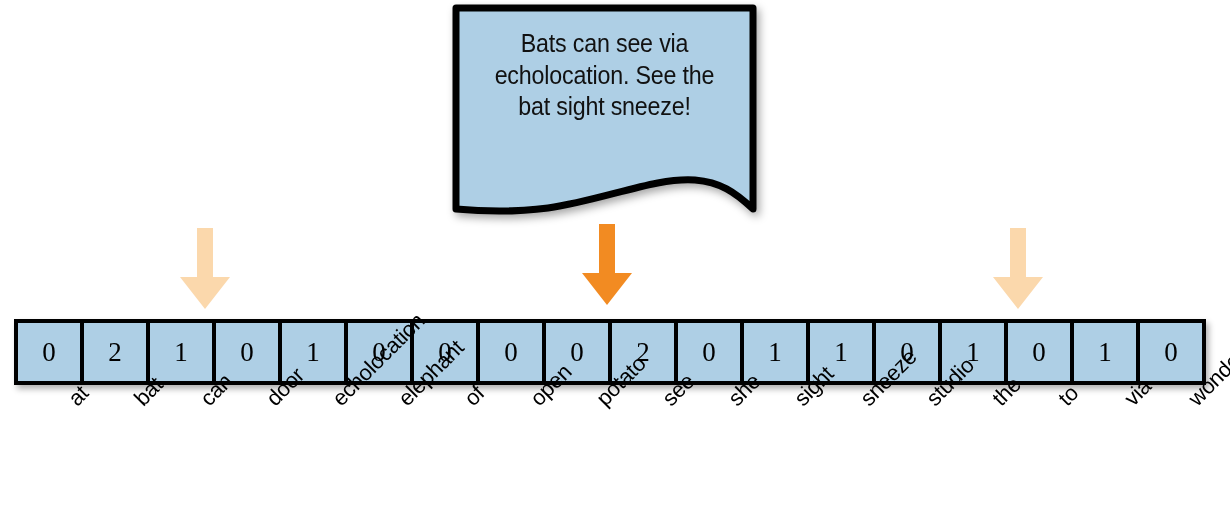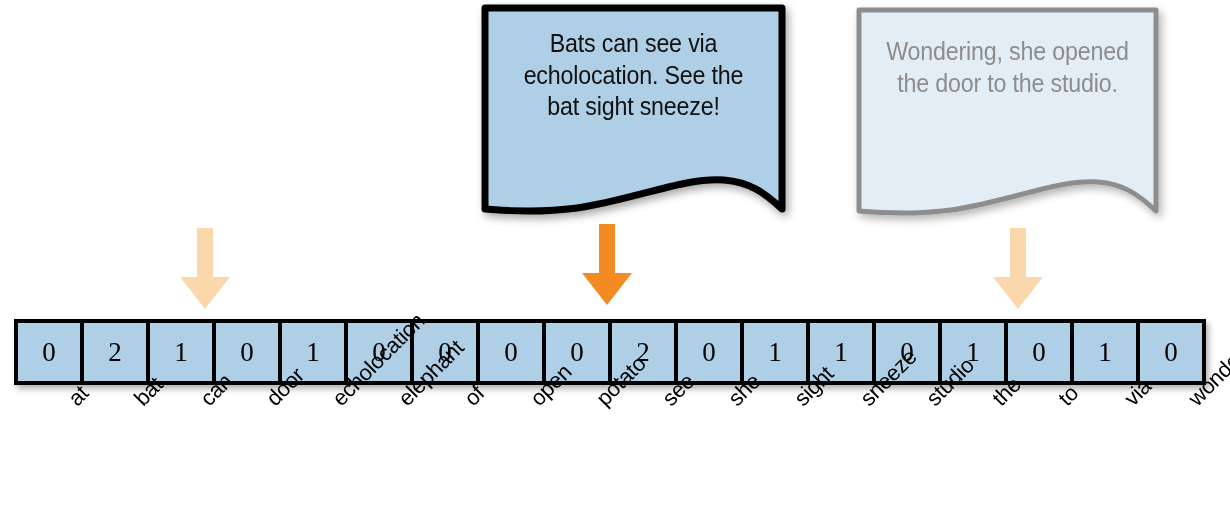--- a/index.html
+++ b/index.html
@@ -49,21 +49,21 @@
     transform-origin: center top;
     white-space: pre-line;
     pointer-events: none;
   }
   .doc-card.inactive .card-text { color: #8d8d8d; }
   .doc-card.active .card-text { color: #111111; }
 
   .doc-card.active .card-text { top: 24px; font-size: 25px; }
 
   #card-0 { left: 50px;  top: 6px; }
-  #card-1 { left: 452px; top: 4px; margin-left: 29px; }
+  #card-1 { left: 452px; top: 4px; }
   #card-2 { left: 855px; top: 6px; }
 
   
   .arrow {
     position: absolute;
     width: 54px;
     height: 84px;
   }
   #arrow-0 { left: 178px; top: 228px; }
   #arrow-1 { left: 580px; top: 224px; }
@@ -130,32 +130,20 @@
           <feDropShadow dx="3" dy="4" stdDeviation="4" flood-color="#000000" flood-opacity="0.35"></feDropShadow>
         </filter>
       </defs>
       <path d="M4,4 L301,4 L301,205 C283,188 268,178 243,176 C204,173 152,196 96,204 C66,208 36,208 4,205 Z" fill="#aecfe5" stroke="#000000" stroke-width="7" stroke-linejoin="round" filter="url(#sh1)"></path>
     </svg>
     <div class="card-text">Bats can see via
 echolocation. See the
 bat sight sneeze!</div>
   </div>
 
-  <div class="doc-card inactive" id="card-2">
-    <svg class="card-svg" viewBox="0 0 305 215">
-      <defs>
-        <filter id="sh2" x="-20%" y="-20%" width="150%" height="150%">
-          <feDropShadow dx="3" dy="4" stdDeviation="4" flood-color="#000000" flood-opacity="0.30"></feDropShadow>
-        </filter>
-      </defs>
-      <path d="M4,4 L301,4 L301,205 C283,188 268,178 243,176 C204,173 152,196 96,204 C66,208 36,208 4,205 Z" fill="#e2edf6" stroke="#8d8d8d" stroke-width="5" stroke-linejoin="round" filter="url(#sh2)"></path>
-    </svg>
-    <div class="card-text">Wondering, she opened
-the door to the studio.</div>
-  </div>
 
   <svg class="arrow" id="arrow-0" viewBox="0 0 54 84">
     <path d="M19,0 L35,0 L35,49 L52,49 L27,81 L2,49 L19,49 Z" fill="#fbd8ac"></path>
   </svg>
 
   <svg class="arrow" id="arrow-1" viewBox="0 0 54 84">
     <path d="M19,0 L35,0 L35,49 L52,49 L27,81 L2,49 L19,49 Z" fill="#f28b22"></path>
   </svg>
 
   <svg class="arrow" id="arrow-2" viewBox="0 0 54 84">

